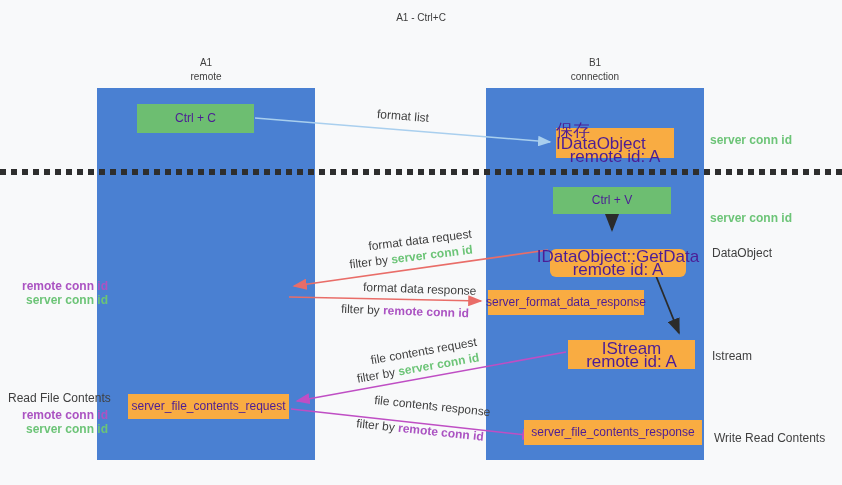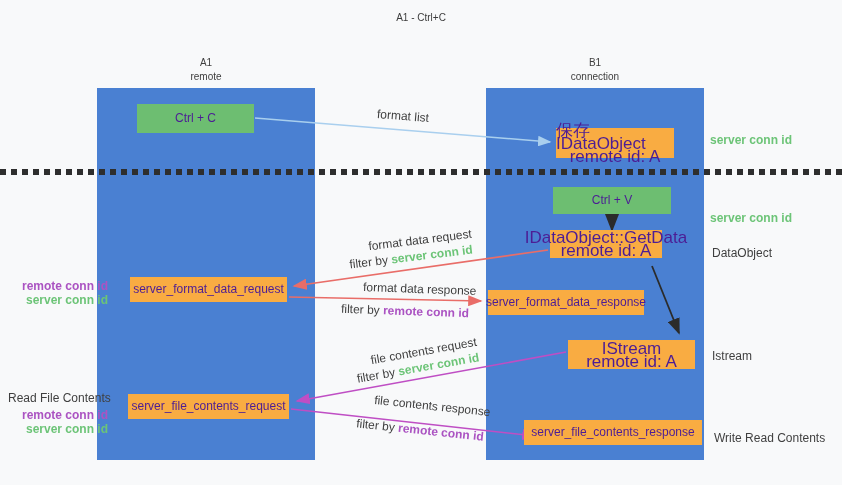--- a/index.html
+++ b/index.html
@@ -105,28 +105,25 @@
 
   <div class="node orange" style="left:556px;top:128px;width:118px;height:30px;">
     <div class="sub">保存IDataObject</div>
     <div class="sub">remote id: A</div>
   </div>
 
   <div class="node green" style="left:553px;top:181px;width:118px;height:27px;margin-top:6px;">
     <div>Ctrl + V</div>
   </div>
 
-  <div class="node orange" style="left:550px;top:230px;width:112px;height:28px;">
+  <div class="node orange" style="left:550px;top:249px;width:136px;height:28px;border-radius:6px;">
     <div class="sub">IDataObject::GetData</div>
     <div class="sub">remote id: A</div>
   </div>
 
-  <div class="node orange" style="left:130px;top:277px;width:157px;height:25px;">
-    <div>server_format_data_request</div>
-  </div>
 
   <div class="node orange" style="left:488px;top:290px;width:156px;height:25px;">
     <div>server_format_data_response</div>
   </div>
 
   <div class="node orange" style="left:568px;top:340px;width:127px;height:29px;">
     <div class="sub">IStream</div>
     <div class="sub">remote id: A</div>
   </div>
 

